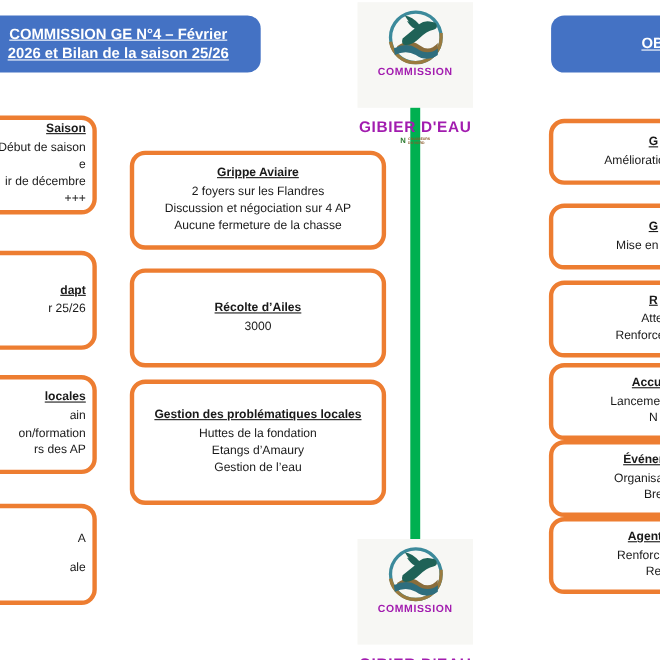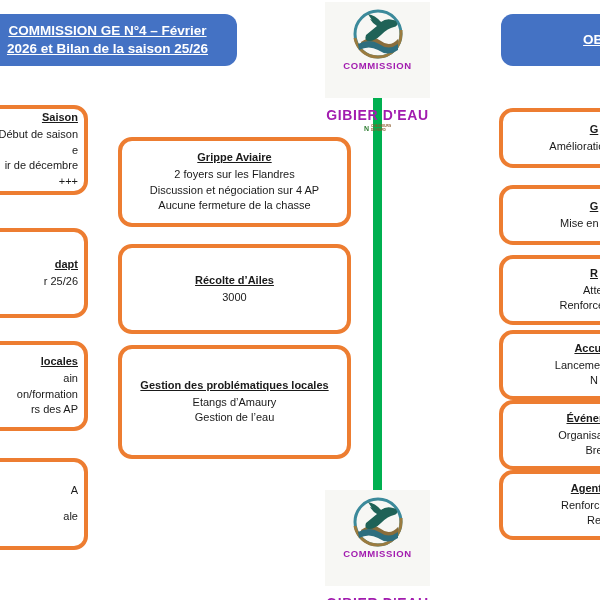--- a/index.html
+++ b/index.html
@@ -212,20 +212,21 @@
     <div class="ln">Aucune fermeture de la chasse</div>
   </div>
 
   <div class="box col-mid" style="top:228px;height:90px;margin-top:16px;">
     <div class="ttl">Récolte d’Ailes</div>
     <div class="ln">3000</div>
   </div>
 
   <div class="box col-mid" style="top:345px;height:114px;">
     <div class="ttl">Gestion des problématiques locales</div>
+    <div class="ln">Huttes de la fondation</div>
     <div class="ln">Etangs d’Amaury</div>
     <div class="ln">Gestion de l’eau</div>
   </div>
 
   <div class="box col-right" style="top:108px;height:60px;">
     <div class="ttl">G</div>
     <div class="ln">Amélioration du pr</div>
   </div>
 
   <div class="box col-right" style="top:185px;height:60px;">

